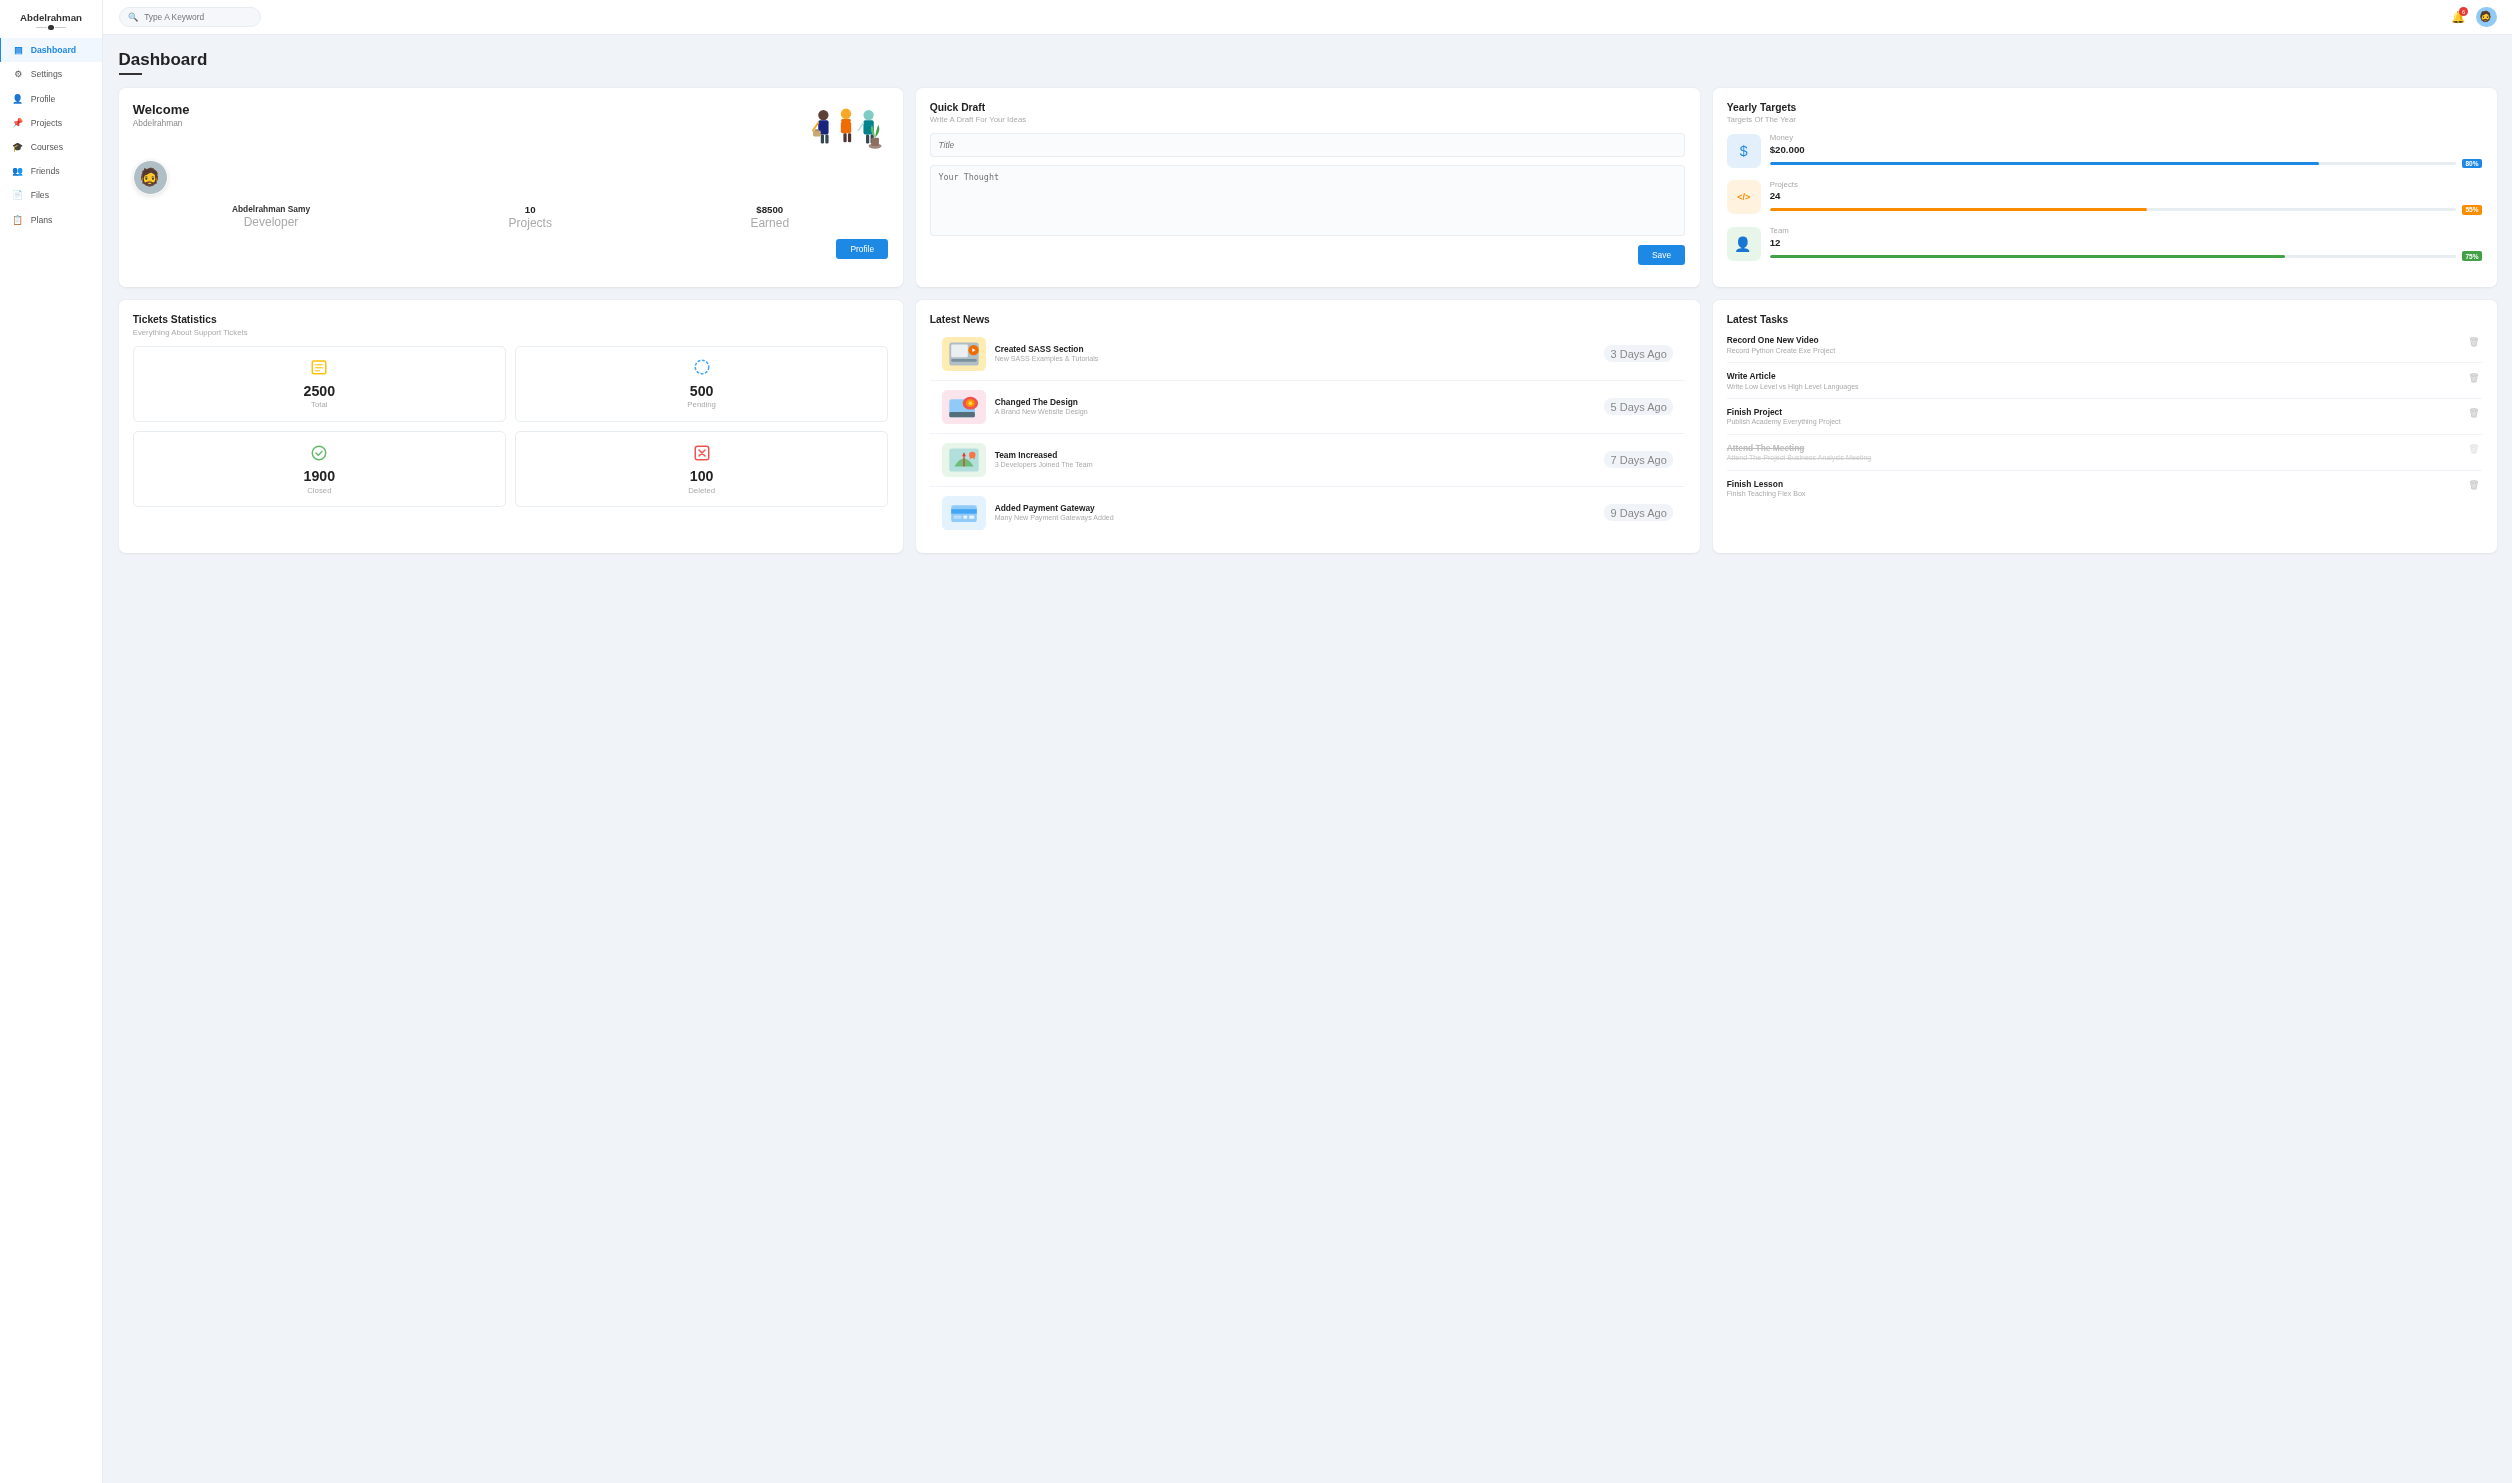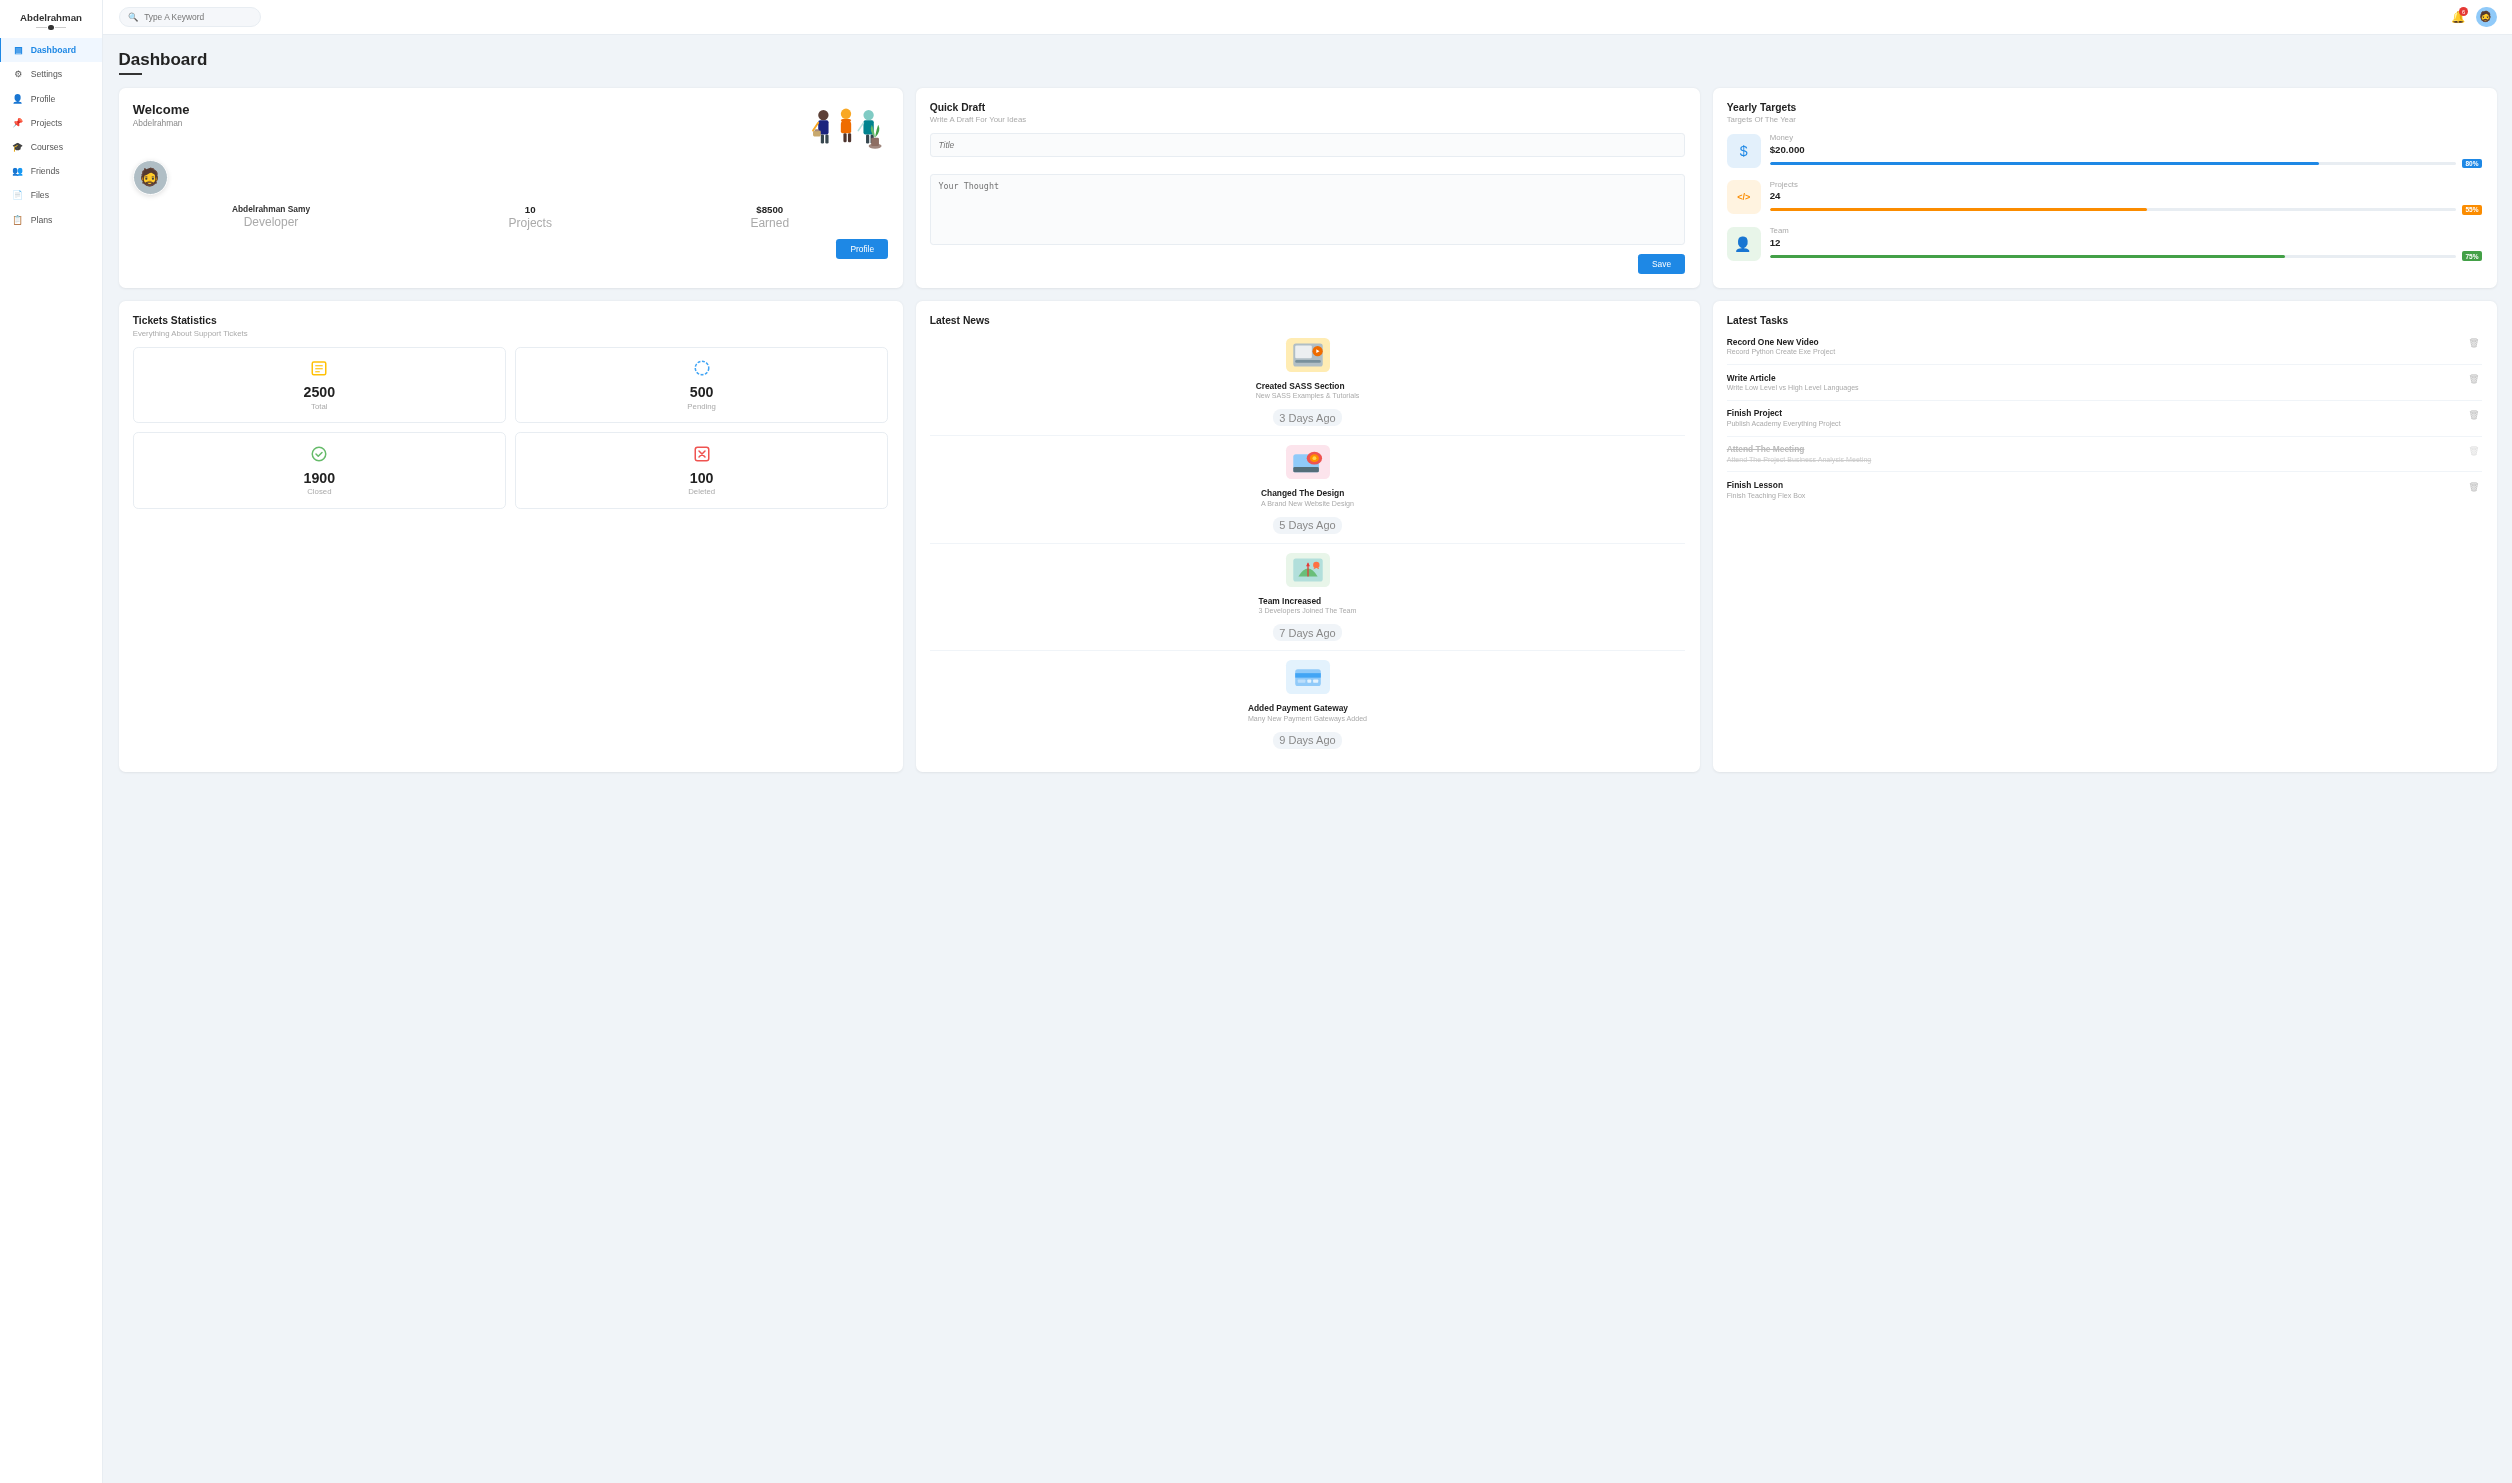--- a/index.html
+++ b/index.html
@@ -215,21 +215,21 @@
     .card-title { font-size: 10.3px; font-weight: 700; color: #222; margin-bottom: 2.6px; }
     .card-sub { font-size: 7.8px; color: #aaa; margin-bottom: 9px; }
     .draft-title-input {
       width: 100%;
       border: 0.6px solid #e8edf2;
       border-radius: 3.2px;
       padding: 5.8px 7.8px;
       font-size: 8.4px;
       color: #bbb;
       outline: none;
-      margin-bottom: 17px;
+      margin-bottom: 8px;
       background: #fafbfc;
       font-style: italic;
     }
     .draft-textarea {
       width: 100%;
       border: 0.6px solid #e8edf2;
       border-radius: 3.2px;
       padding: 5.8px 7.8px;
       font-size: 8.4px;
       color: #bbb;
@@ -307,21 +307,20 @@
     .icon-green { color: #66bb6a; }
     .icon-red { color: #ef5350; }
 
     
     .news-item {
       display: flex;
       align-items: center;
       gap: 9px;
       padding: 9px 12px;
       border-bottom: 0.6px solid #f0f4f8;
-      flex-direction: column;
     }
     .news-item:last-child { border-bottom: none; }
     .news-thumb {
       width: 44px; height: 34px; border-radius: 5.2px;
       background: #e3f0fb; flex-shrink: 0;
       display: flex; align-items: center; justify-content: center;
       font-size: 15.5px; overflow: hidden;
     }
     .news-content { flex: 1; }
     .news-title { font-size: 8.4px; font-weight: 700; color: #222; }

